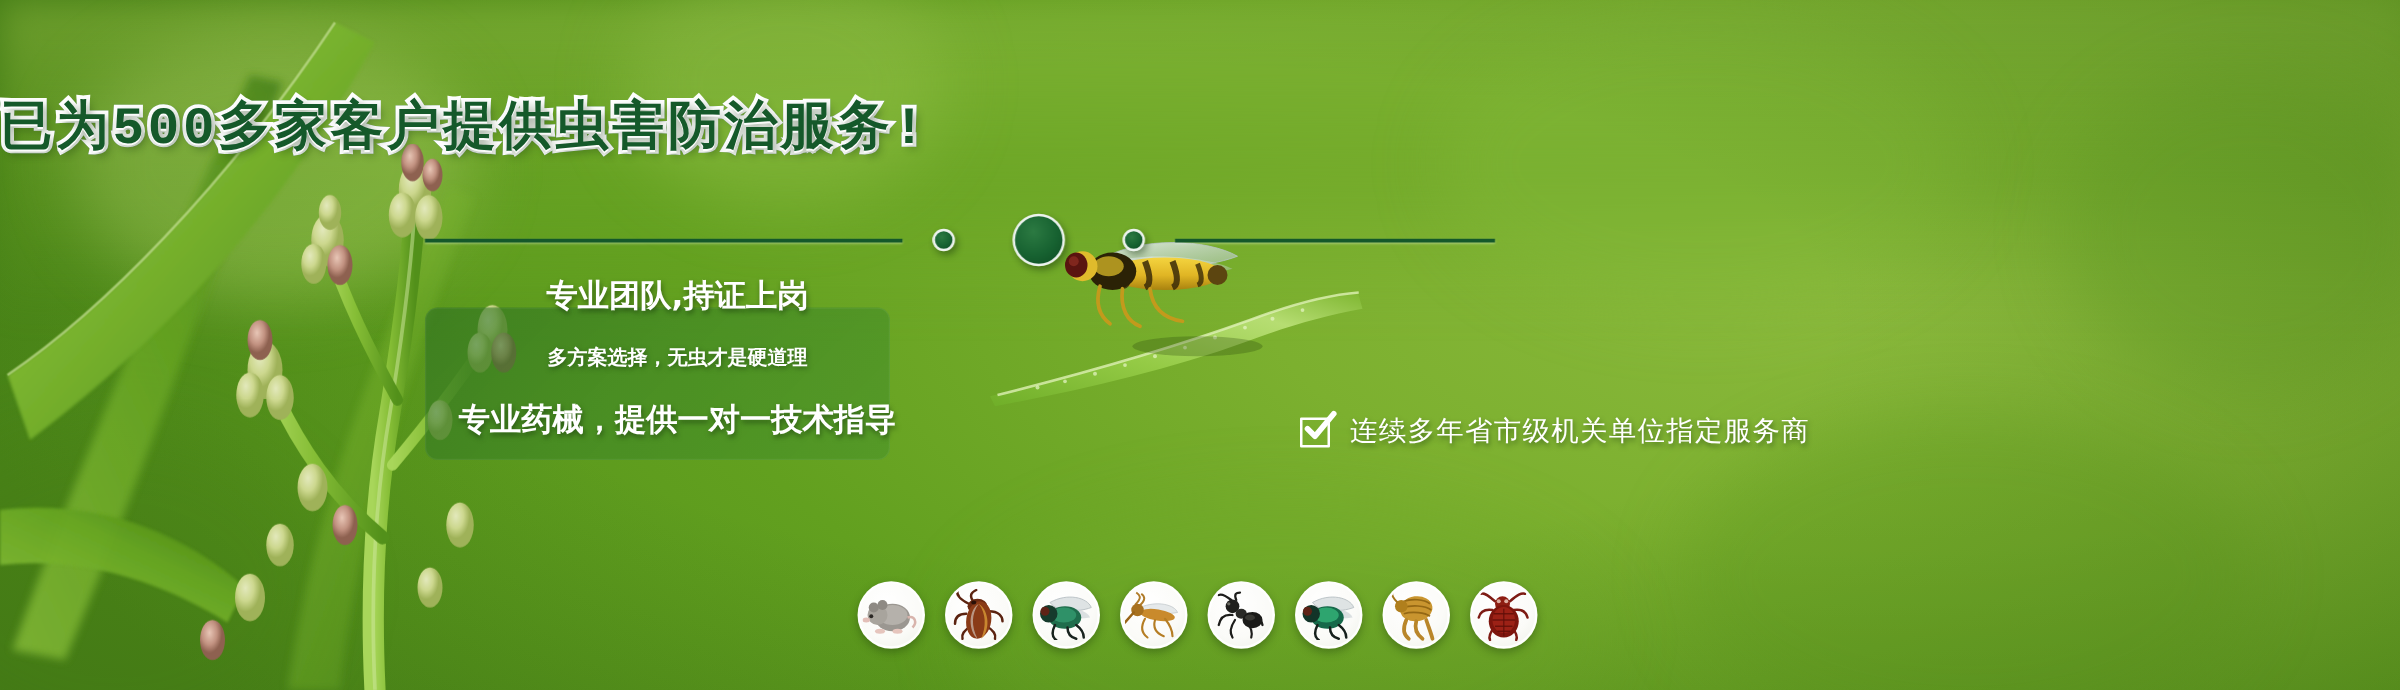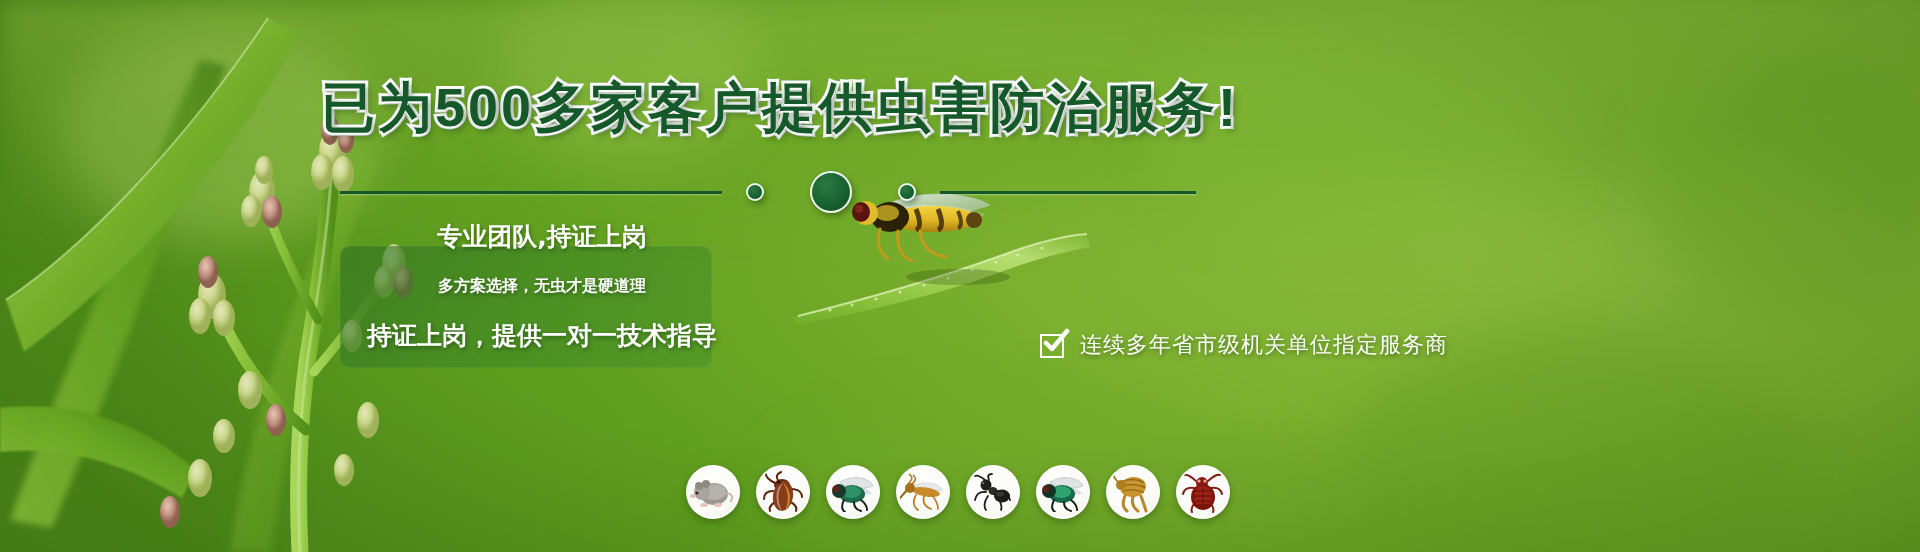--- a/index.html
+++ b/index.html
@@ -52,24 +52,23 @@
   #plant svg { display: block; }
 
   
   #blade { position: absolute; left: 790px; top: 185px; width: 430px; height: 140px; }
 
   
   #headline {
     position: absolute;
     left: 0; top: 72px;
     width: 1560px;
-    text-align: center;
     white-space: nowrap;
-    font-family: Liberation Sans, sans-serif;
-    font-size: 54px;
+    font-family: Liberation Mono, monospace;
+    font-size: 42px;
     font-weight: 700;
     letter-spacing: 3px;
     color: #15592a;
     -webkit-text-stroke: 6px #ffffff;
     paint-order: stroke fill;
     text-shadow:
       0 2px 0 rgba(255,255,255,.9),
       3px 4px 7px rgba(20,50,10,.45);
   }
   #headline .inner {
@@ -364,21 +363,21 @@
     <span class="dot small"></span>
     <span class="dot big"></span>
     <span class="dot small"></span>
     <span class="rule right"></span>
   </div>
 
   <div id="slogan-panel"></div>
   <div id="slogans">
     <div class="slogan s1">专业团队,持证上岗</div>
     <div class="slogan s2">多方案选择，无虫才是硬道理</div>
-    <div class="slogan s3">持证上岗，提供一对一技术指导</div>
+    <div class="slogan s3">专业药械，提供一对一技术指导</div>
   </div>
 
   <div id="checklist">
 
     <div class="check-row">
       <span class="check-box">
         <span class="bx"></span>
         <svg class="tick" viewBox="0 0 28 28">
           <path d="M4 15 L 10 21 L 25 3" fill="none" stroke="#ffffff" stroke-width="4.5" stroke-linecap="round" stroke-linejoin="round"></path>
         </svg>

